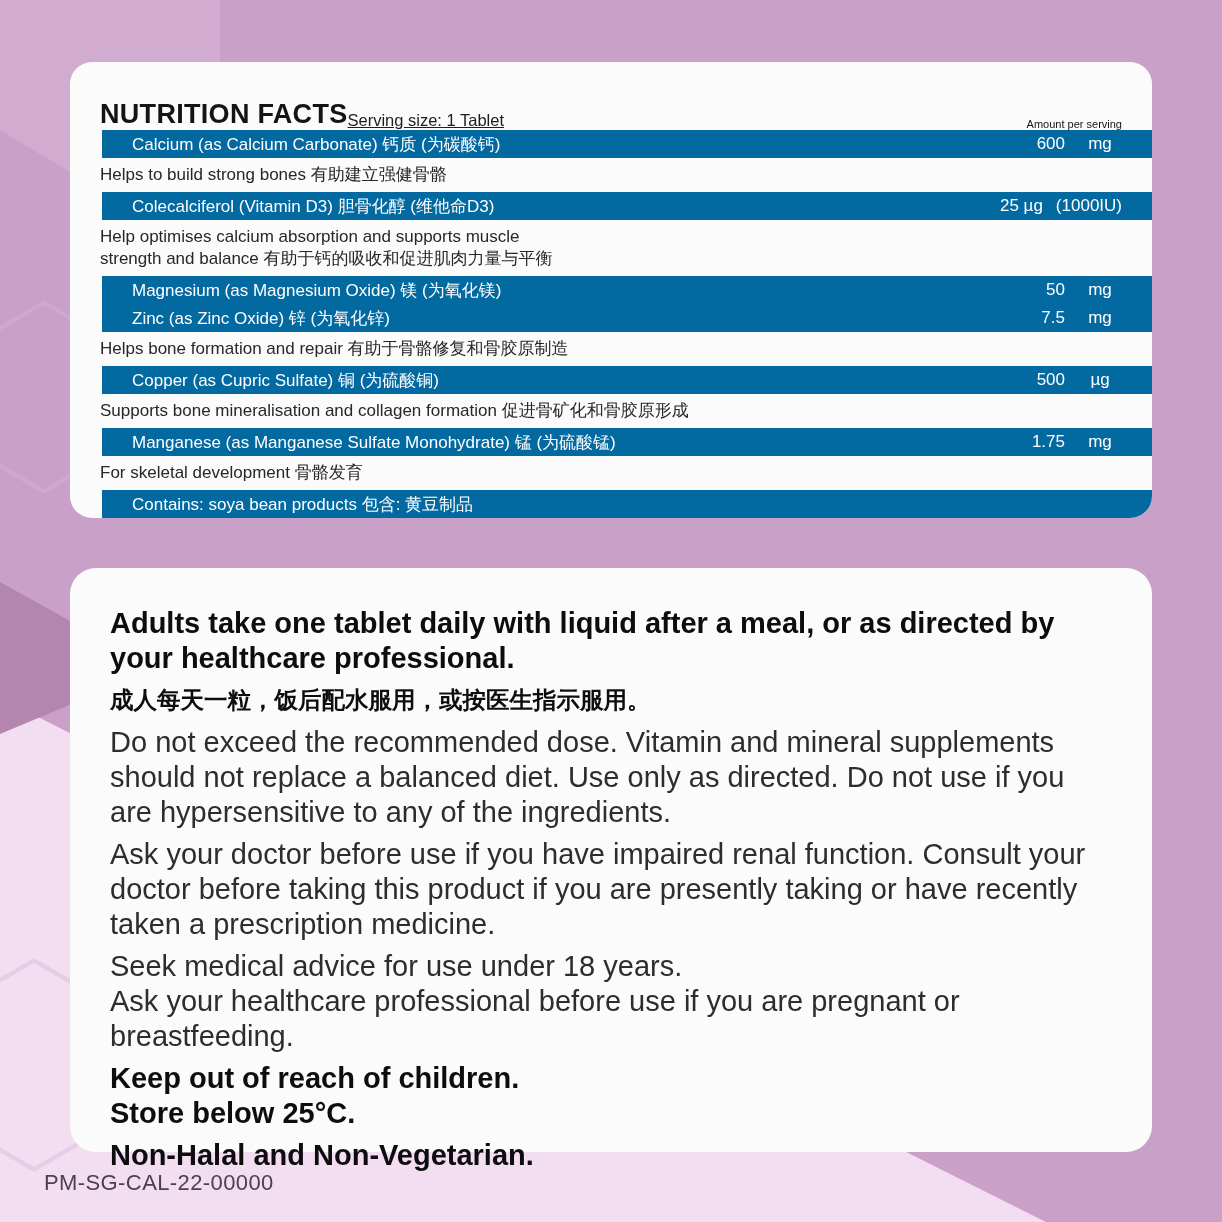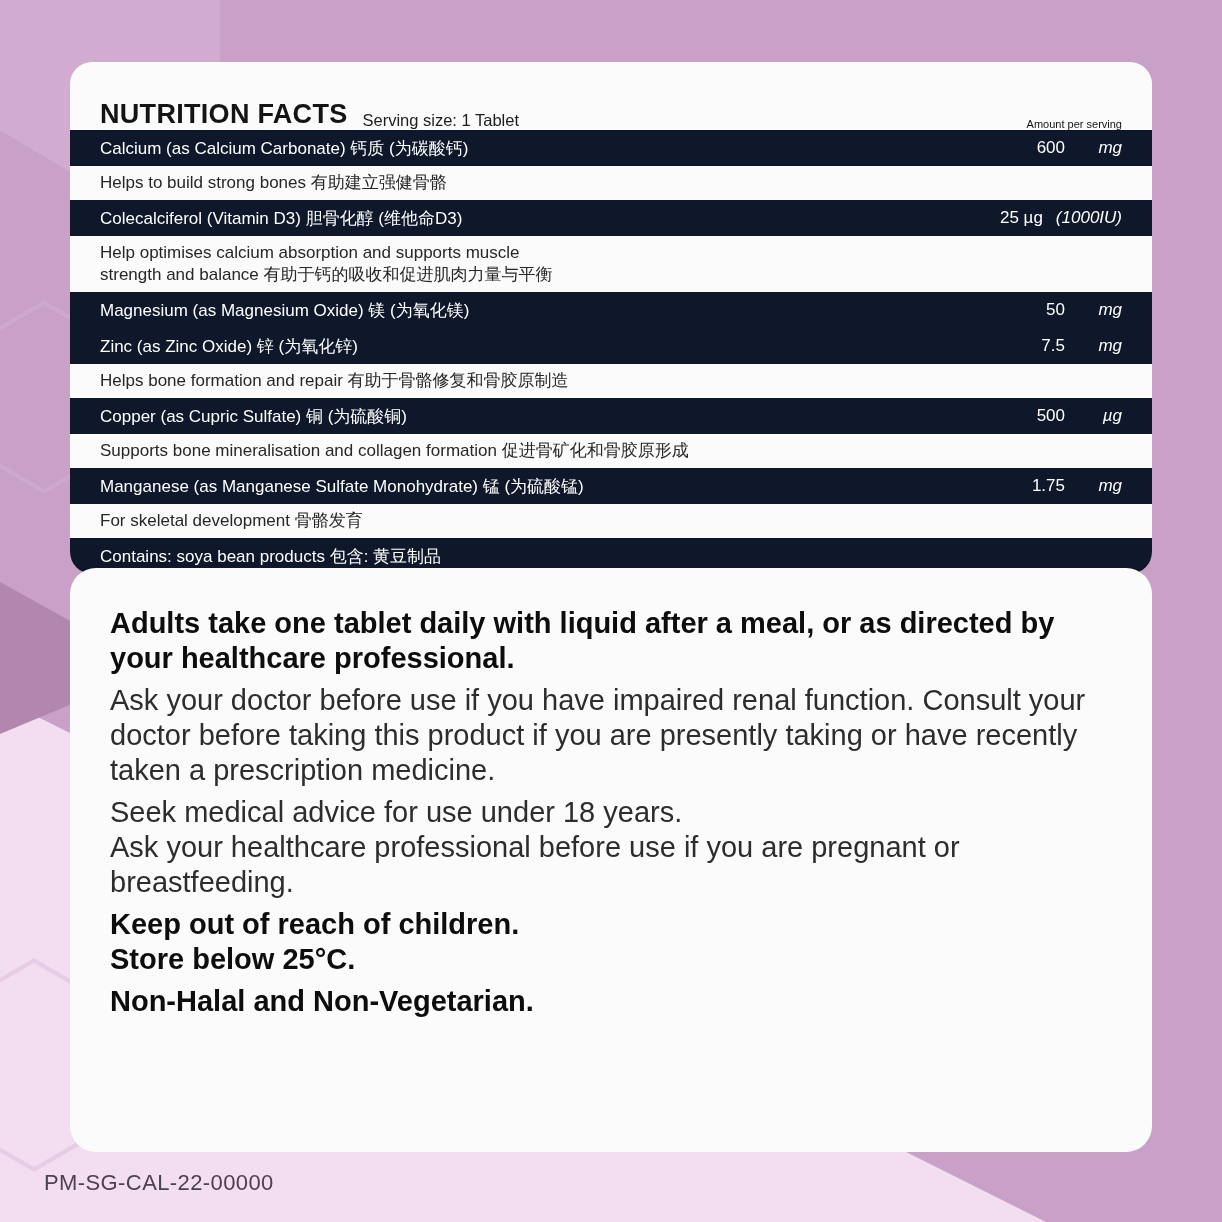--- a/index.html
+++ b/index.html
@@ -24,30 +24,30 @@
   }
   .dark-wedge{
     left:0;top:582px;width:156px;height:152px;background:#b286af;z-index:3;
     clip-path:polygon(0 0,100% 57%,0 100%);
   }
   
   .panel{position:absolute;background:#fcfbfc;z-index:5;}
   .panel1{left:70px;top:62px;width:1082px;border-radius:22px;overflow:hidden;}
   .p1-header{height:68px;display:flex;align-items:flex-end;padding:0 30px;box-sizing:border-box;}
   .nf-title{font-size:27px;font-weight:800;letter-spacing:.3px;color:#141414;}
-  .nf-serving{font-size:16.5px;color:#1d1d1d;margin-left:15px;margin-top:7px;}
+  .nf-serving{font-size:16.5px;color:#1d1d1d;margin-top:7px;text-decoration:underline;}
   .nf-amount-header{margin-left:auto;font-size:11px;color:#141414;margin-top:7px;}
   .row{display:flex;align-items:center;padding:0 30px;box-sizing:border-box;font-size:17px;}
-  .row.nutrient{height:36px;background:#0f172a;color:#ffffff;}
+  .row.nutrient{height:28px;background:#0369a1;color:#ffffff;margin-left:32px;}
   .row.desc{min-height:34px;color:#272727;}
   .row.desc .dtext{white-space:pre-line;line-height:22px;}
   .row.two-line{min-height:56px;}
   .lbl{flex:1;white-space:nowrap;}
   .amt{text-align:right;white-space:nowrap;}
-  .unit{min-width:44px;margin-left:13px;text-align:right;white-space:nowrap;font-style:italic;}
+  .unit{min-width:44px;margin-left:13px;text-align:center;white-space:nowrap;}
   
   .panel2{left:70px;top:568px;width:1082px;height:584px;border-radius:26px;
           padding:38px 65px 0 40px;box-sizing:border-box;}
   .panel2 p{margin:0 0 7px 0;font-size:29px;line-height:35px;color:#2d2d2d;white-space:pre-line;}
   .panel2 p.p-bold{font-weight:700;color:#0d0d0d;}
   .panel2 p.p-bold-cn{font-weight:700;font-size:23.5px;color:#0d0d0d;}
   
   .footer-code{position:absolute;left:44px;top:1170px;z-index:6;
                font-size:22px;color:#4b4150;letter-spacing:.4px;}
 </style>
@@ -118,20 +118,22 @@
         <span class="dtext">For skeletal development 骨骼发育</span>
       </div>
       <div class="row nutrient">
         <span class="lbl">Contains: soya bean products 包含: 黄豆制品</span>
       </div>
     </div>
 </div>
 
 <div class="panel panel2" id="directions-panel">
     <p class="p-bold">Adults take one tablet daily with liquid after a meal, or as directed by your healthcare professional.</p>
+    <p class="p-bold-cn">成人每天一粒，饭后配水服用，或按医生指示服用。</p>
+    <p class="p-normal">Do not exceed the recommended dose. Vitamin and mineral supplements should not replace a balanced diet. Use only as directed. Do not use if you are hypersensitive to any of the ingredients.</p>
     <p class="p-normal">Ask your doctor before use if you have impaired renal function. Consult your doctor before taking this product if you are presently taking or have recently taken a prescription medicine.</p>
     <p class="p-normal">Seek medical advice for use under 18 years.
 Ask your healthcare professional before use if you are pregnant or breastfeeding.</p>
     <p class="p-bold">Keep out of reach of children.
 Store below 25°C.</p>
     <p class="p-bold">Non-Halal and Non-Vegetarian.</p>
   </div>
 
 <div class="footer-code">PM-SG-CAL-22-00000</div>
 

